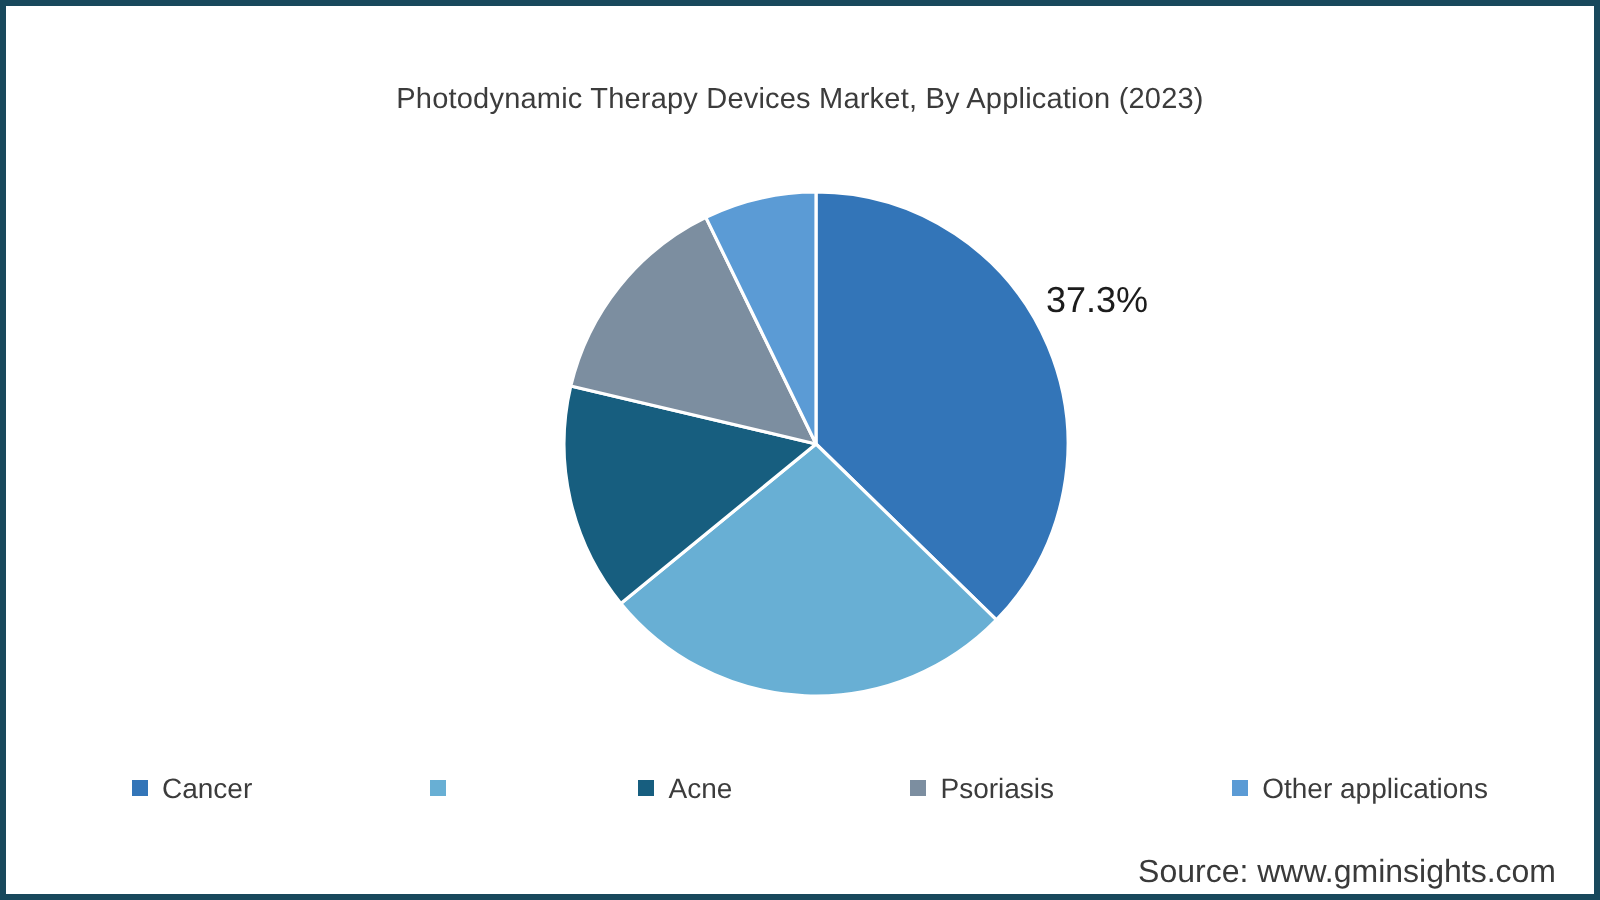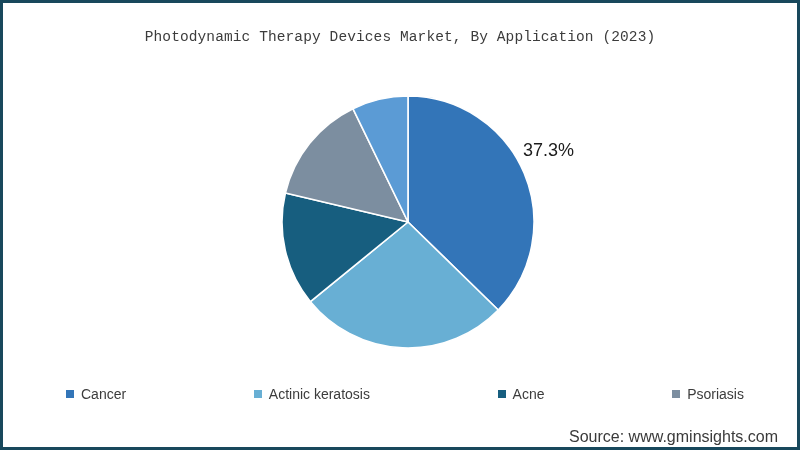--- a/index.html
+++ b/index.html
@@ -25,27 +25,26 @@
     position: absolute;
     left: 0; top: 0; right: 0; bottom: 0;
     background: #ffffff;
     border: 1px solid #ffffff;
     box-sizing: border-box;
   }
   #chart-title {
     position: absolute;
     left: 0;
     right: 0;
-    top: 25px;
+    top: 38px;
     text-align: center;
     font-size: 14.5px;
     color: #3c3c3c;
     letter-spacing: 0.1px;
     white-space: nowrap;
-    font-family: Liberation Mono, monospace;
   }
   #pie-wrap {
     position: absolute;
     left: 277px;
     top: 91px;
     width: 254px;
     height: 254px;
   }
   #pie-svg {
     display: block;
@@ -124,28 +123,31 @@
 
     <div id="pct-label">37.3%</div>
 
     <div id="legend">
         <div class="legend-item">
           <span class="legend-swatch" style="background: rgb(51, 117, 184);"></span>
           <span class="legend-label">Cancer</span>
         </div>
         <div class="legend-item">
           <span class="legend-swatch" style="background: rgb(104, 175, 212);"></span>
-          <span class="legend-label">Actinic keratosis</span>
         </div>
         <div class="legend-item">
           <span class="legend-swatch" style="background: rgb(23, 94, 127);"></span>
           <span class="legend-label">Acne</span>
         </div>
         <div class="legend-item">
           <span class="legend-swatch" style="background: rgb(124, 142, 160);"></span>
           <span class="legend-label">Psoriasis</span>
         </div>
+        <div class="legend-item">
+          <span class="legend-swatch" style="background: rgb(91, 155, 213);"></span>
+          <span class="legend-label">Other applications</span>
+        </div>
       </div>
 
     <div id="source-note">Source: www.gminsights.com</div>
 
   </div>
 </div>
 
 </body></html>

